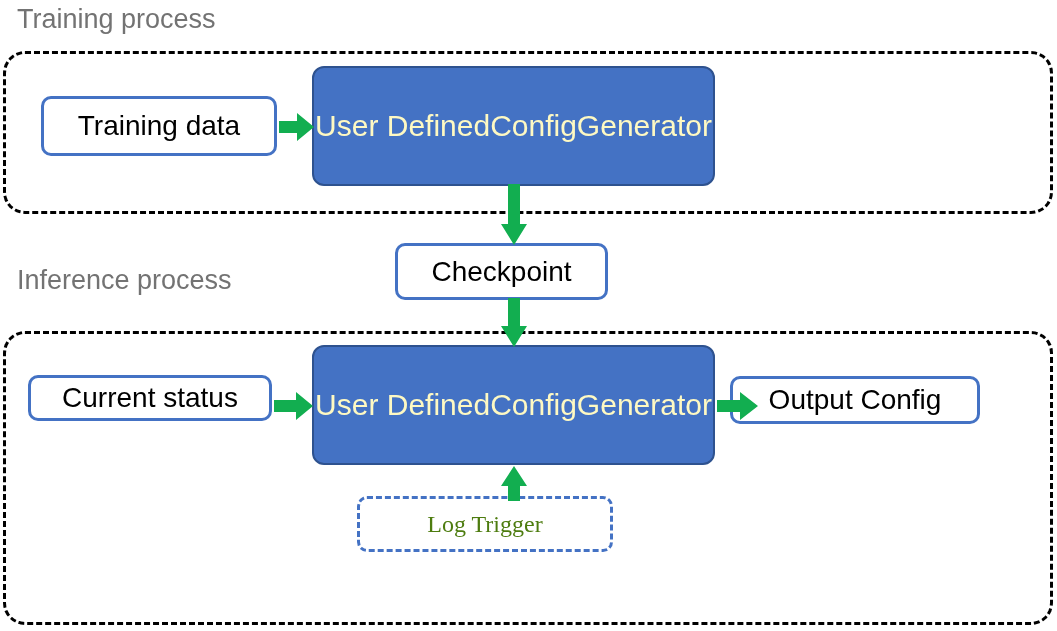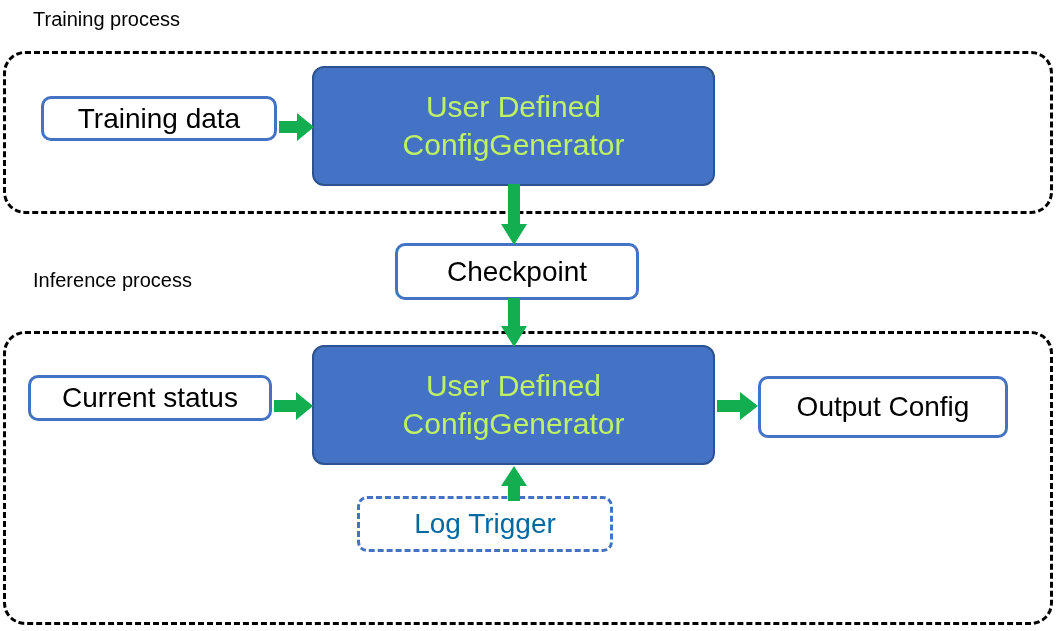--- a/index.html
+++ b/index.html
@@ -14,26 +14,25 @@
     position: relative;
     width: 1057px;
     height: 631px;
     background: #ffffff;
     overflow: hidden;
   }
 
   
   .section-title {
     position: absolute;
-    font-size: 20px;
+    font-size: 27px;
     line-height: 32px;
-    color: #000000;
+    color: #737373;
     white-space: nowrap;
     letter-spacing: 0px;
-    margin-left: 16px;
   }
   #title-training { left: 17px; top: 3px; }
   #title-inference { left: 17px; top: 264px; }
 
   
   .process-container {
     position: absolute;
     border: 3px dashed #000000;
     border-radius: 22px;
     background: transparent;
@@ -49,54 +48,55 @@
     border: 3px solid #4472C4;
     border-radius: 10px;
     background: #ffffff;
     display: flex;
     align-items: center;
     justify-content: center;
     font-size: 28px;
     color: #000000;
     white-space: nowrap;
   }
-  #box-training-data   { left: 41px;  top: 96px;  width: 236px; height: 45px; }
-  #box-checkpoint      { left: 395px; top: 243px; width: 244px; height: 57px; }
+  #box-training-data   { left: 41px;  top: 96px;  width: 236px; height: 60px; }
+  #box-checkpoint      { left: 395px; top: 243px; width: 213px; height: 57px; }
   #box-current-status  { left: 28px;  top: 375px; width: 244px; height: 46px; }
-  #box-output-config   { left: 758px; top: 376px; width: 250px; height: 62px; align-items: center; }
+  #box-output-config   { left: 730px; top: 376px; width: 250px; height: 48px; align-items: center; }
 
   
   .trigger-box {
     position: absolute;
     box-sizing: border-box;
     border: 3px dashed #4472C4;
     border-radius: 10px;
     background: #ffffff;
     display: flex;
     align-items: center;
     justify-content: center;
-    font-size: 28px;
-    color: #0369a1;
+    font-size: 24px;
+    color: #4d7c0f;
     white-space: nowrap;
+    font-family: Liberation Serif, serif;
   }
   #box-log-trigger   { left: 357px; top: 496px; width: 256px; height: 56px; z-index: 4; }
   #box-clock-trigger { left: 430px; top: 549px; width: 260px; height: 56px; z-index: 5; }
 
   
   .blue-box {
     position: absolute;
     box-sizing: border-box;
     background: #4472C4;
     border: 2px solid #2E528F;
     border-radius: 12px;
     display: flex;
-    flex-direction: column;
+    flex-direction: row;
     align-items: center;
     justify-content: center;
-    color: #bef264;
+    color: #fef9c3;
     font-size: 30px;
     line-height: 38px;
     white-space: nowrap;
     z-index: 3;
   }
   #box-udcg-train { left: 312px; top: 66px;  width: 403px; height: 120px; }
   #box-udcg-infer { left: 312px; top: 345px; width: 403px; height: 120px; }
 
   
   .arrow { position: absolute; z-index: 6; }

